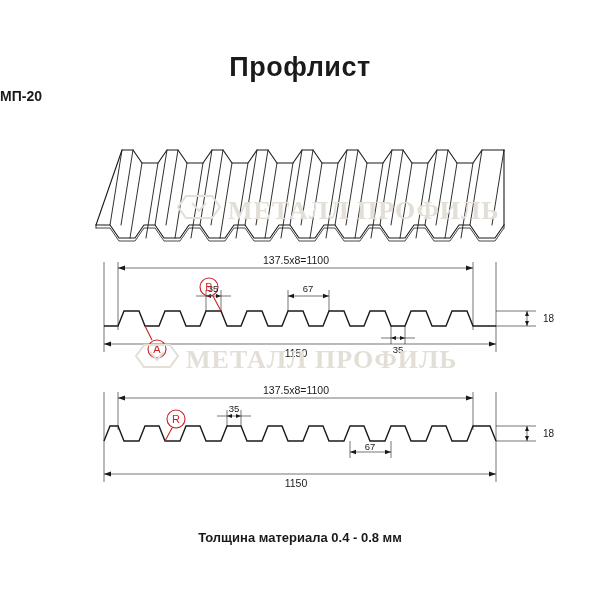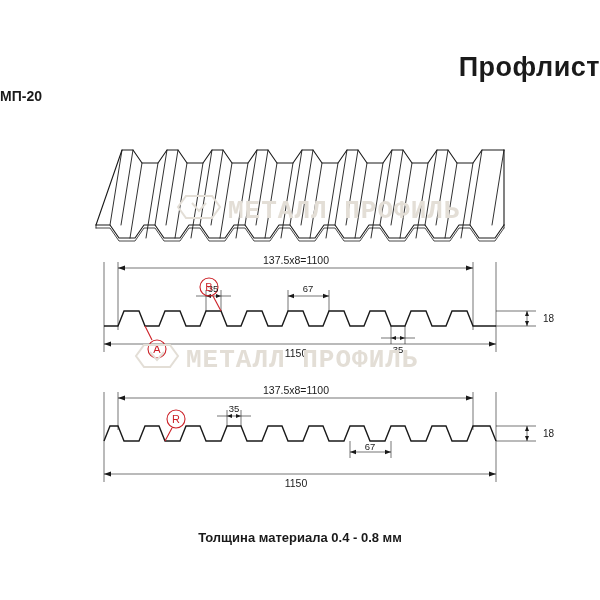--- a/index.html
+++ b/index.html
@@ -20,21 +20,21 @@
     left: 0;
     top: 0;
     width: 600px;
     height: 600px;
   }
   .title-main {
     position: absolute;
     left: 0;
     top: 52px;
     width: 600px;
-    text-align: right;
+    text-align: center;
     font-size: 27px;
     font-weight: bold;
     letter-spacing: 0.5px;
   }
   .title-sub {
     position: absolute;
     left: 0;
     top: 88px;
     width: 600px;
     text-align: left;
@@ -45,21 +45,21 @@
     position: absolute;
     left: 0;
     top: 530px;
     width: 600px;
     text-align: center;
     font-size: 13px;
     font-weight: bold;
   }
   .wm {
     position: absolute;
-    font-family: Liberation Mono, monospace;
+    font-family: Liberation Serif, serif;
     font-weight: bold;
     color: #e7e3dc;
     letter-spacing: 1px;
     user-select: none;
     pointer-events: none;
   }
   .wm1 {
     left: 228px;
     top: 196px;
     font-size: 26px;

